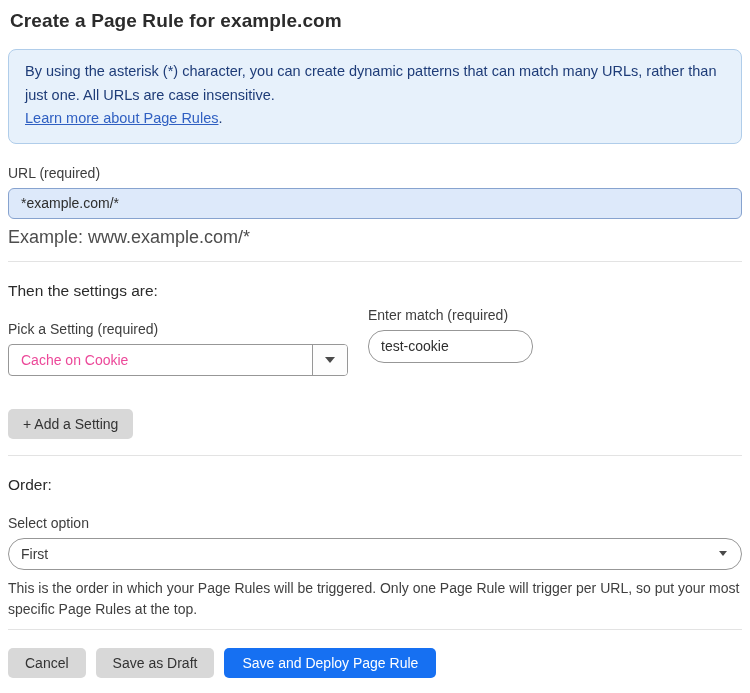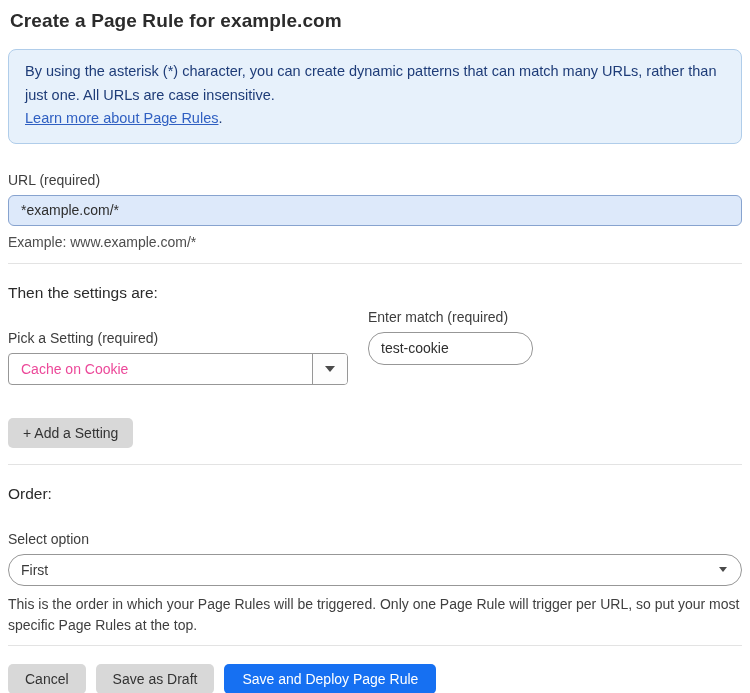--- a/index.html
+++ b/index.html
@@ -31,38 +31,38 @@
   }
   .info-box .info-heading { font-weight: bold; }
   .info-box a.info-link {
     color: #3060c2;
     text-decoration: underline;
     cursor: pointer;
   }
   .field-label {
     font-size: 14px;
     color: #3d3d3d;
-    margin-top: 28px;
+    margin-top: 21px;
     margin-bottom: 7px;
   }
   .url-input {
     display: block;
     width: 100%;
     height: 31px;
     background: #dde9fa;
     border: 1px solid #87a3cf;
     border-radius: 6px;
     font-family: "Liberation Sans", "DejaVu Sans", sans-serif;
     font-size: 14px;
     color: #2e2e2e;
     padding: 8px 12px;
     outline: none;
   }
   .example-text {
-    font-size: 14px;
+    font-size: 18px;
     color: #4d4d4d;
     margin-top: 8px;
   }
   .divider {
     border: none;
     border-top: 1px solid #e3e3e3;
     margin: 0;
   }
   .divider-1 { margin-top: 13px; }
   .divider-2 { margin-top: 16px; }

